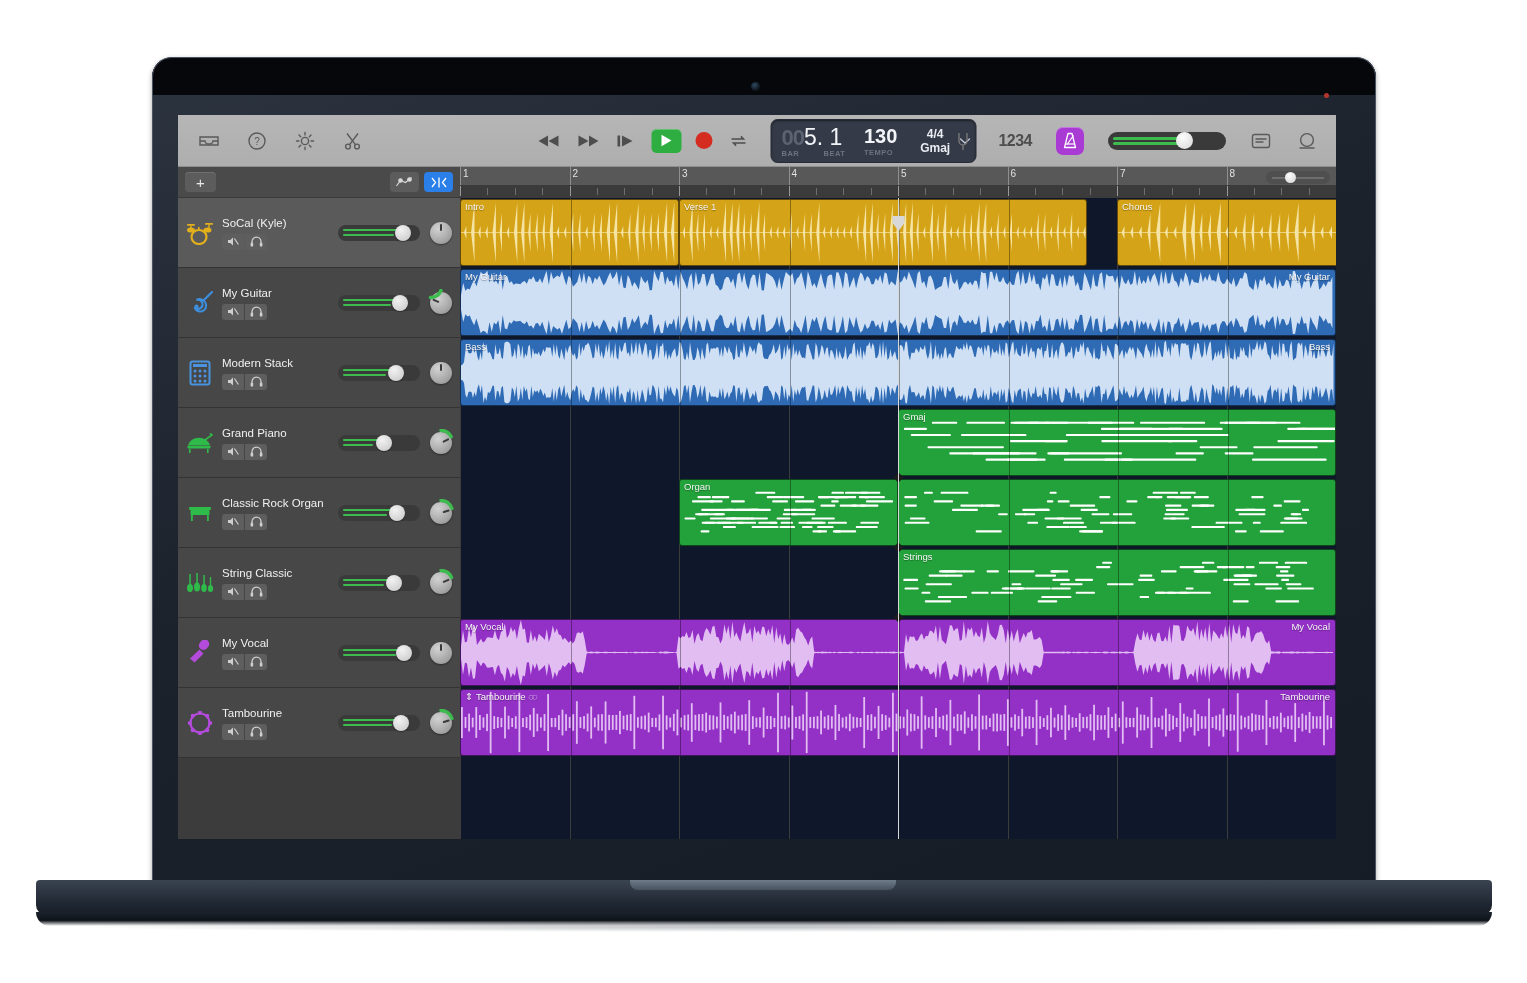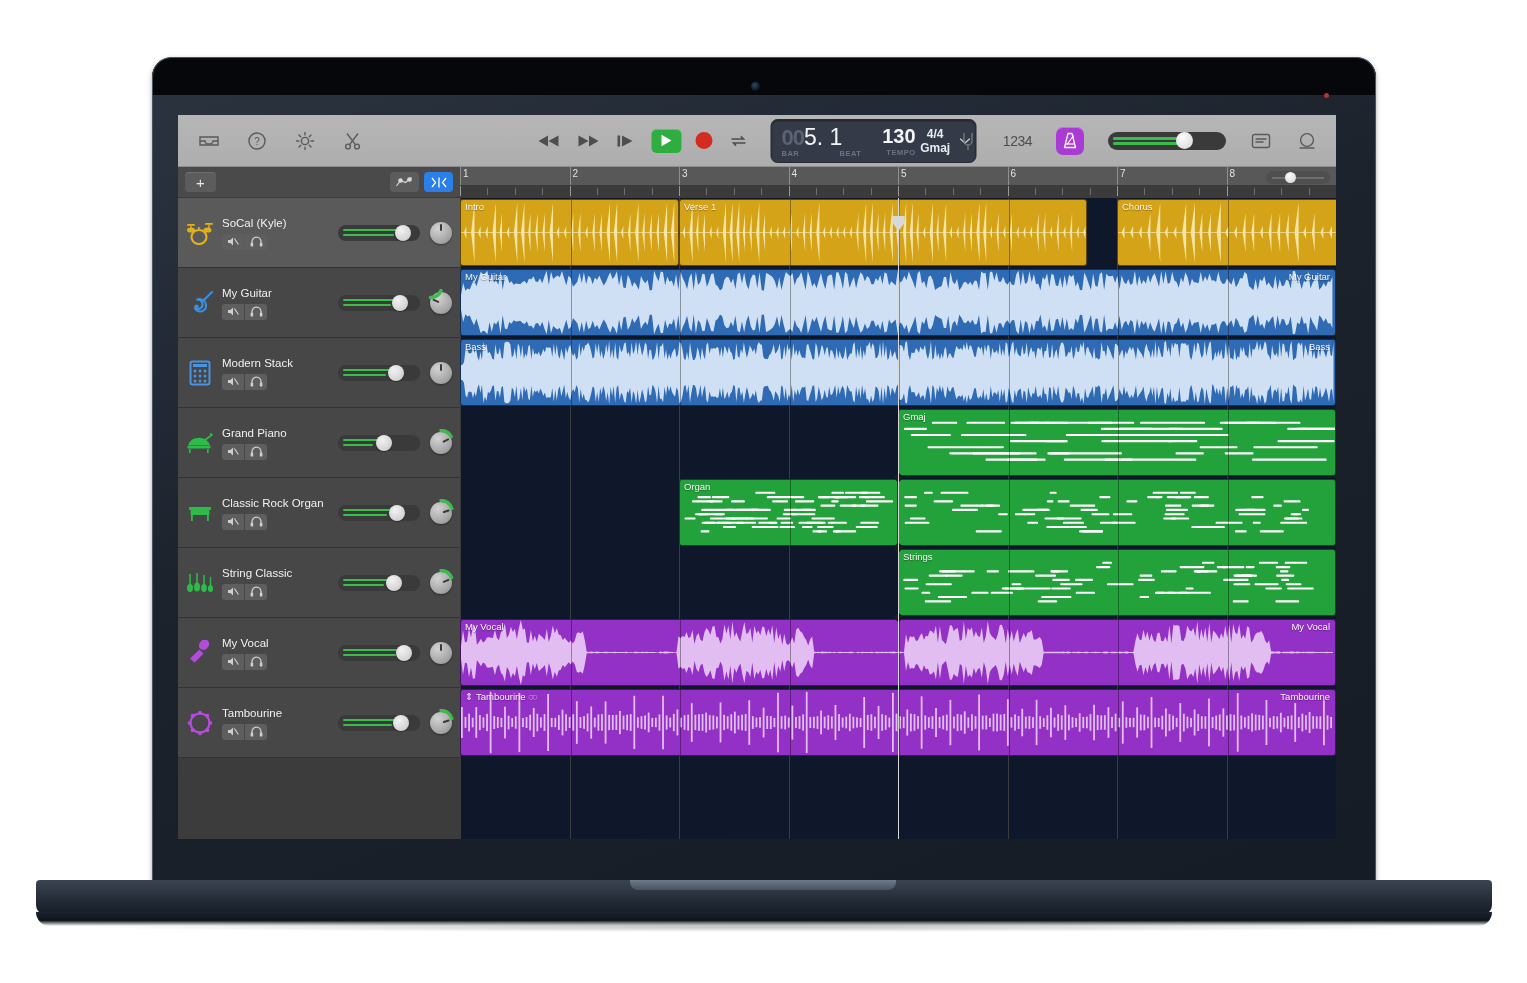--- a/index.html
+++ b/index.html
@@ -101,32 +101,32 @@
     border:1px solid #262b35;
     display:flex; align-items:stretch; margin-left:6px;
     box-shadow: inset 0 1px 2px rgba(0,0,0,.45);
     font-family:"Liberation Sans", sans-serif;
   }
   .lcd-seg { position:relative; display:flex; flex-direction:column; justify-content:center; }
   .lcd-pos { width:98px; padding-left:10px; }
   .lcd-pos-row { display:flex; align-items:baseline; }
   .lcd-dim { color:#5b6272; font-size:22px; font-weight:600; letter-spacing:-1px; }
   .lcd-big { color:#f2f4f8; font-size:23px; font-weight:400; letter-spacing:0px; }
-  .lcd-sub { display:flex; margin-top:-2px;gap:16px; }
+  .lcd-sub { display:flex; margin-top:-2px; }
   .lcd-lbl { color:#6b7383; font-size:7.5px; font-weight:700; letter-spacing:.5px; }
-  .lcd-tempo { width:55px; align-items:flex-end; }
+  .lcd-tempo { width:55px; align-items:flex-start; }
   .lcd-tempo .lcd-big { font-size:20px; font-weight:700; }
   .lcd-sig { width:42px; align-items:center; text-align:center;justify-content:center; }
   .lcd-sig div { color:#e9ecf2; font-size:12px; line-height:14px; font-weight:600; }
   .lcd-chev { width:22px; display:flex; align-items:center; justify-content:center; color:#c2c7d2; }
 
   .tb-right {
     position:absolute; right:18px; display:flex; align-items:center; gap:24px;
   }
-  .count-in { color:#4e4e4e; font-size:14px; font-weight:400; letter-spacing:-.5px; }
+  .count-in { color:#4e4e4e; font-size:16px; font-weight:700; letter-spacing:-.5px; }
   .metro-btn {
     width:28px; height:28px; border-radius:7px; background:#a93ad4;
     display:flex; align-items:center; justify-content:center;
     box-shadow: inset 0 1px 0 rgba(255,255,255,.3);
   }
   .master-vol {
     width:118px; height:18px; border-radius:9px; background:#3a3a3a;
     position:relative; display:flex; align-items:center;
   }
   .mv-fill { position:absolute; left:5px; top:5px; height:3px; width:72px; background:#3dbb4e; border-radius:2px; }

